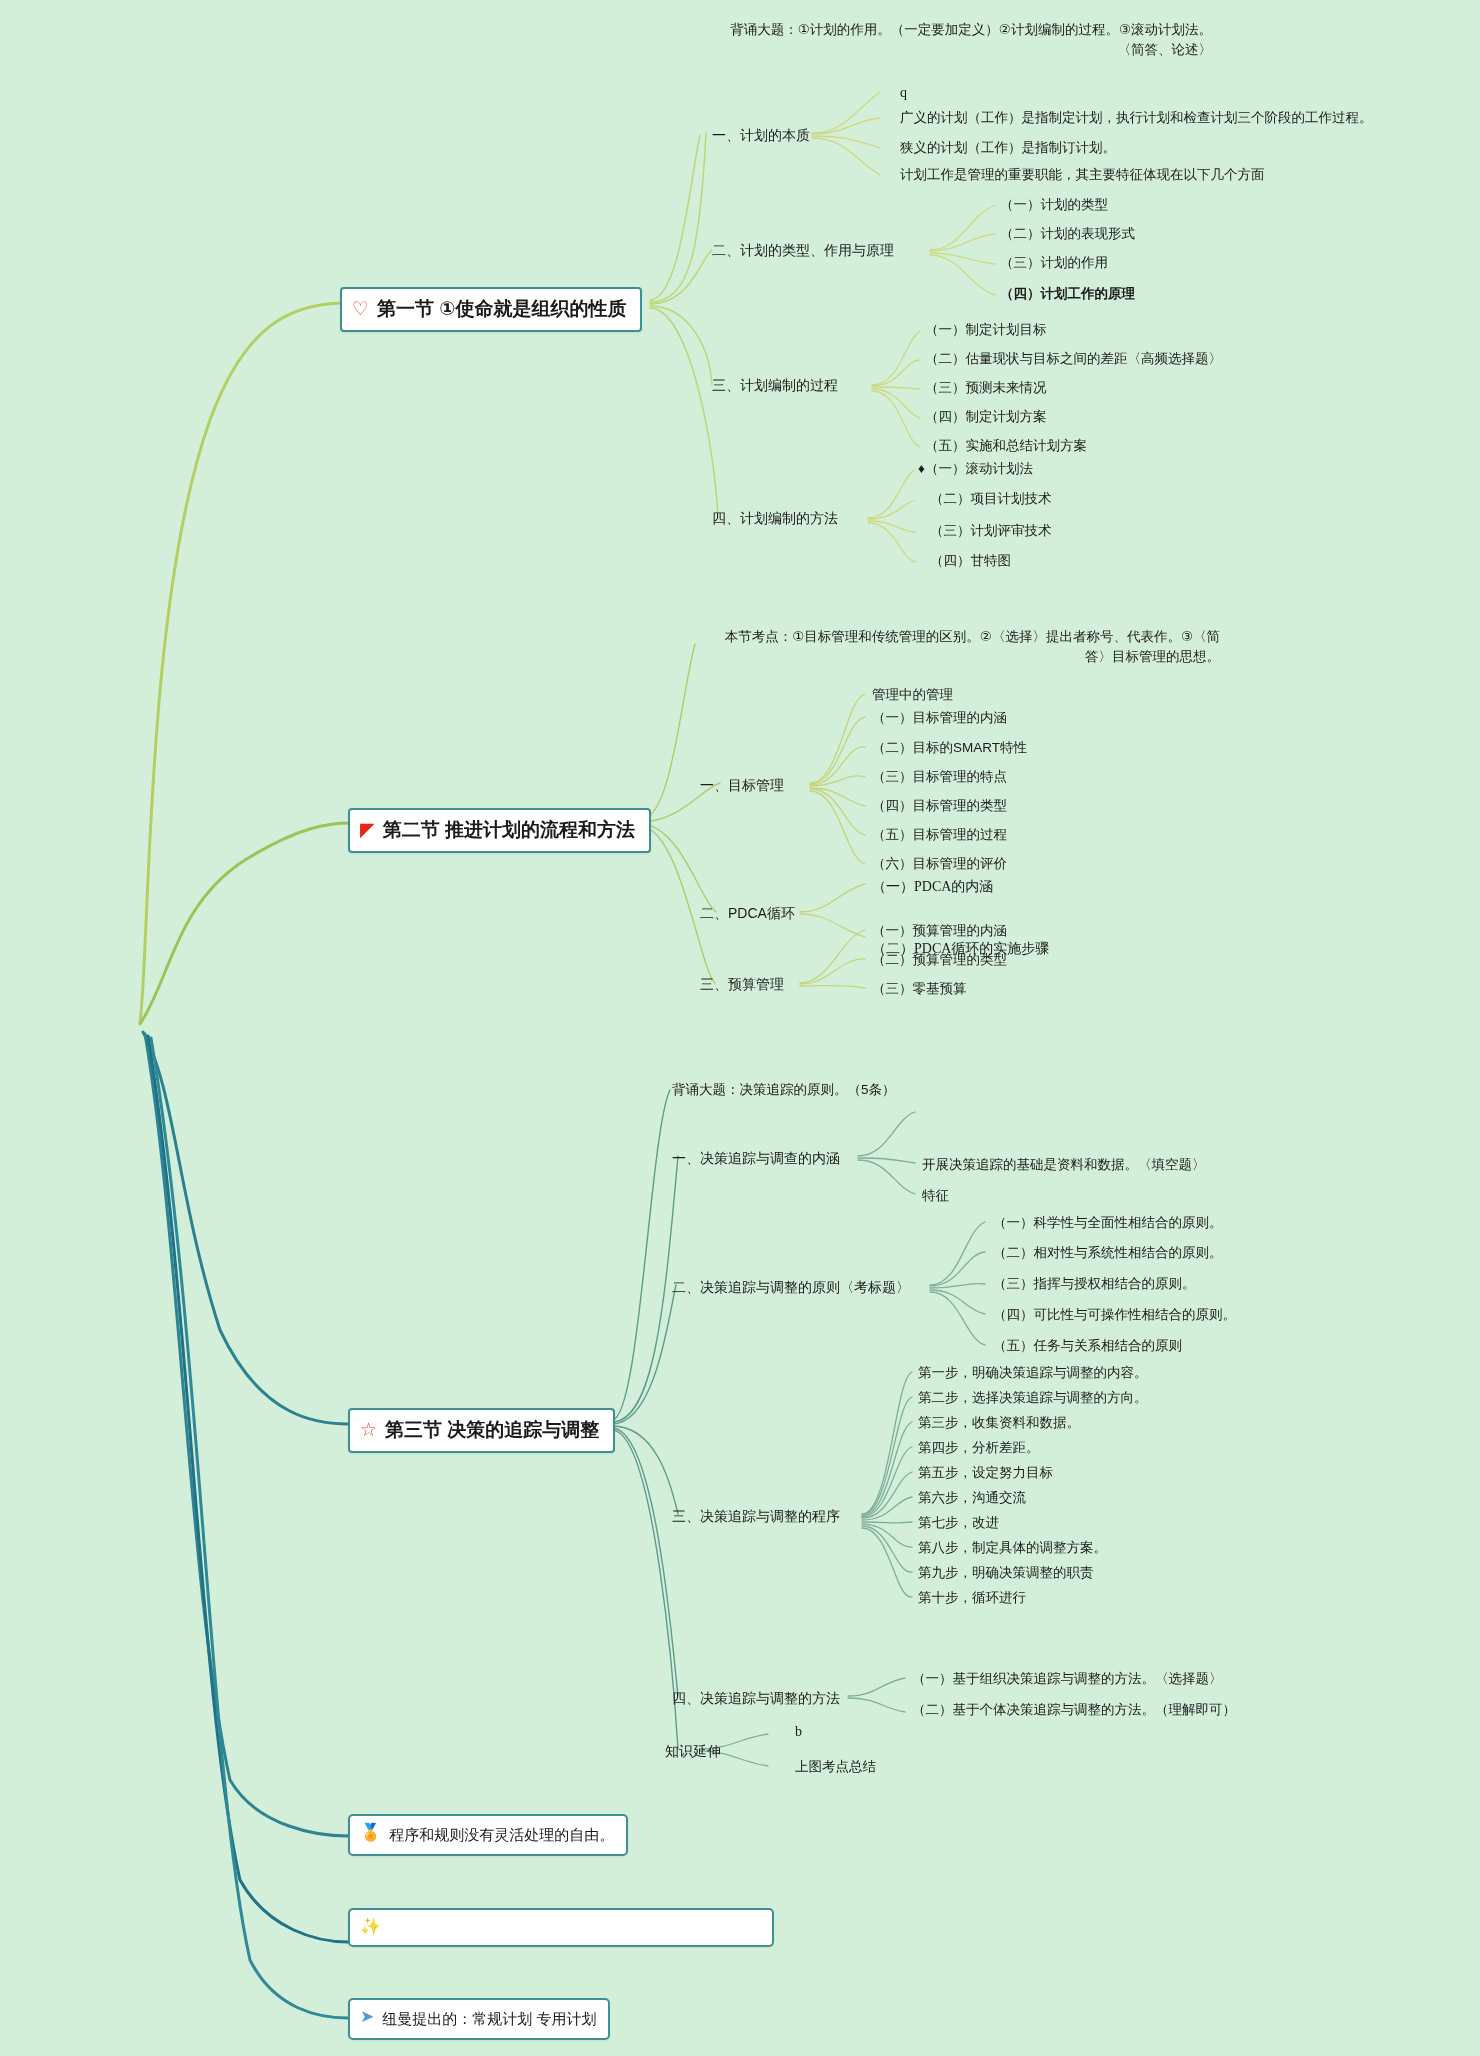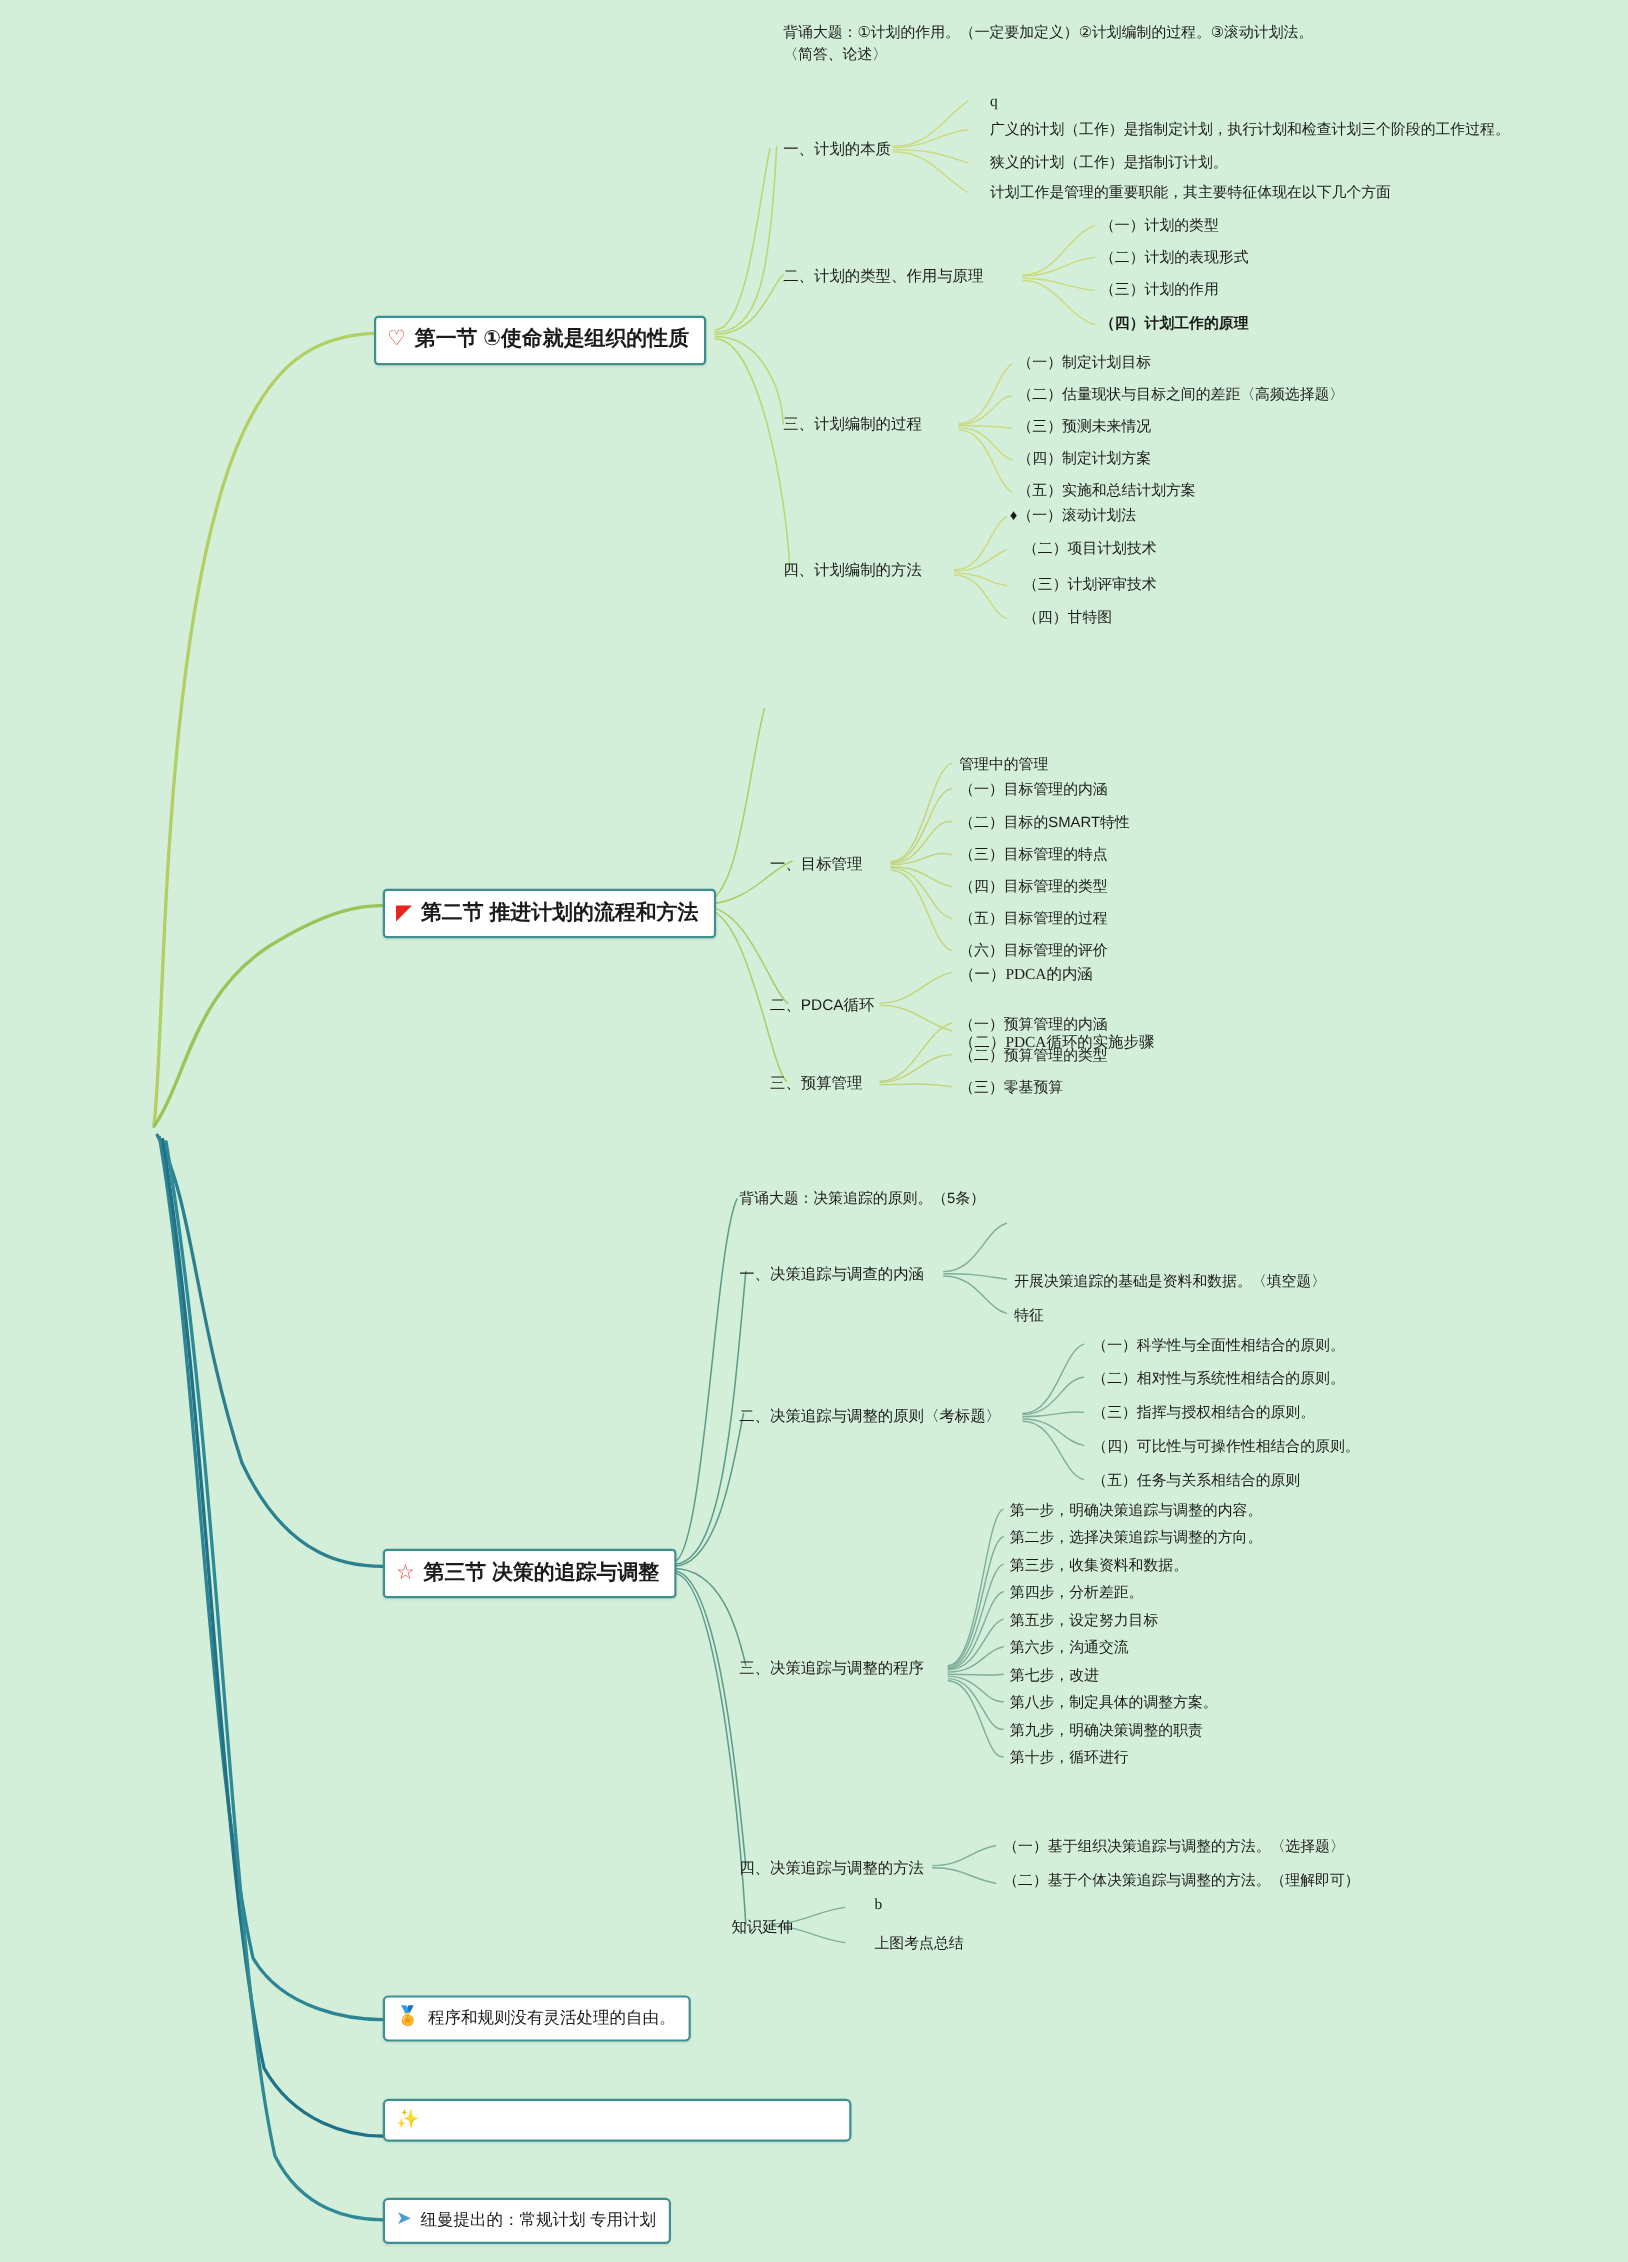--- a/index.html
+++ b/index.html
@@ -70,21 +70,21 @@
   .ico-plane { color: #4e9ad4; }
 
   
   .t {
     position: absolute;
     font-size: 13.5px;
     line-height: 1.5;
     white-space: nowrap;
   }
   .t.level2 { font-size: 14px; }
-  .t.wrap { white-space: normal; }
+  .t.wrap { white-space: normal; text-align: right; }
   .t.serif { font-family: "Liberation Serif", "DejaVu Serif", serif; font-size: 14px; }
 
   
   .note-node {
     background: #ffffff;
     border: 2px solid #3e8f92;
     border-radius: 5px;
     padding: 7px 12px 8px 10px;
     font-size: 15px;
     line-height: 1.55;
@@ -230,20 +230,21 @@
   <div class="t" style="left:918px; top:459px;">♦（一）滚动计划法</div>
   <div class="t" style="left:930px; top:489px;">（二）项目计划技术</div>
   <div class="t" style="left:930px; top:521px;">（三）计划评审技术</div>
   <div class="t" style="left:930px; top:551px;">（四）甘特图</div>
 
   <div class="node sec-node" style="left:348px; top:808px;">
     <span class="ico ico-flag">◤</span>
     <span>第二节 推进计划的流程和方法</span>
   </div>
 
+  <div class="t wrap" style="left:700px; top:627px; width:520px;">本节考点：①目标管理和传统管理的区别。②〈选择〉提出者称号、代表作。③〈简答〉目标管理的思想。</div>
 
   <div class="t level2" style="left:700px; top:775px;">一、目标管理</div>
   <div class="t" style="left:872px; top:685px;">管理中的管理</div>
   <div class="t" style="left:872px; top:708px;">（一）目标管理的内涵</div>
   <div class="t" style="left:872px; top:738px;">（二）目标的SMART特性</div>
   <div class="t" style="left:872px; top:767px;">（三）目标管理的特点</div>
   <div class="t" style="left:872px; top:796px;">（四）目标管理的类型</div>
   <div class="t" style="left:872px; top:825px;">（五）目标管理的过程</div>
   <div class="t" style="left:872px; top:854px;">（六）目标管理的评价</div>
 

